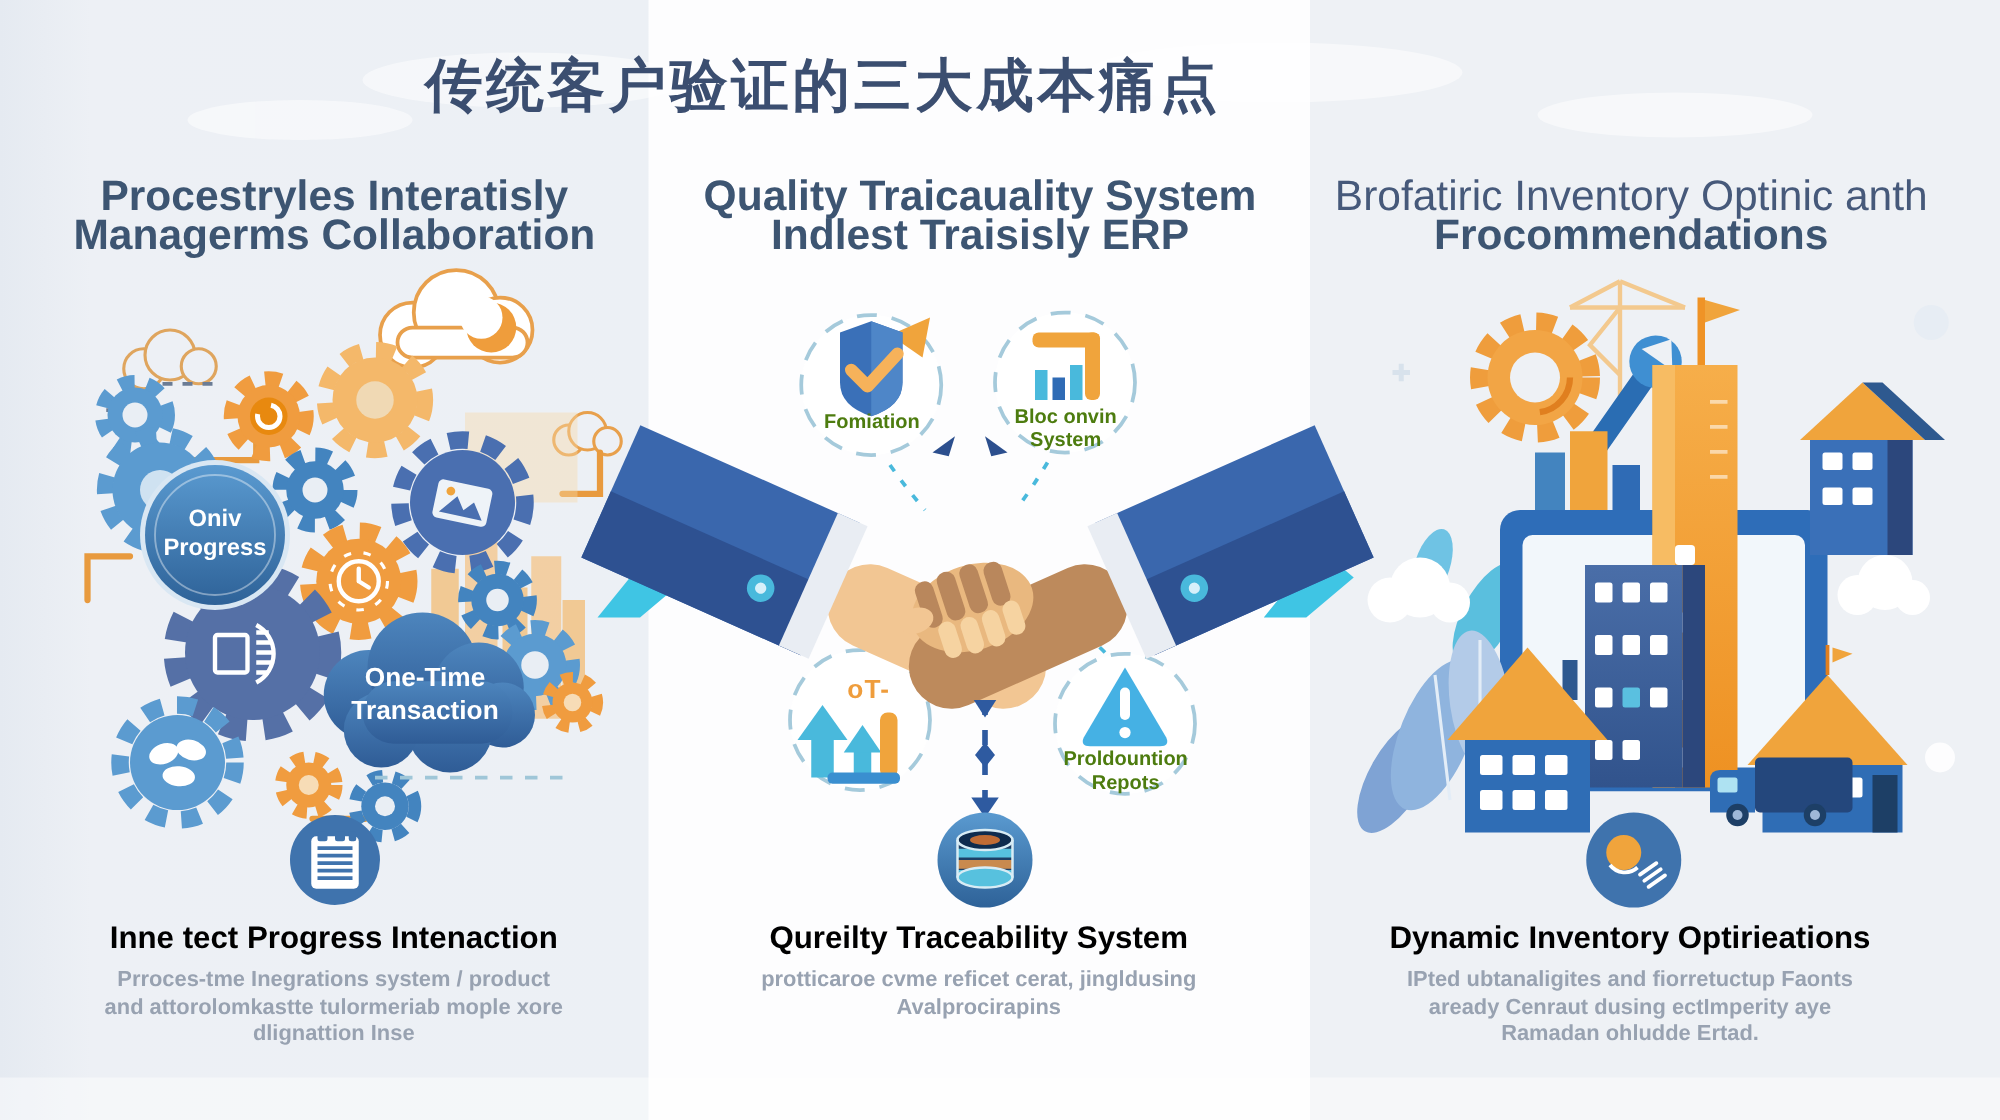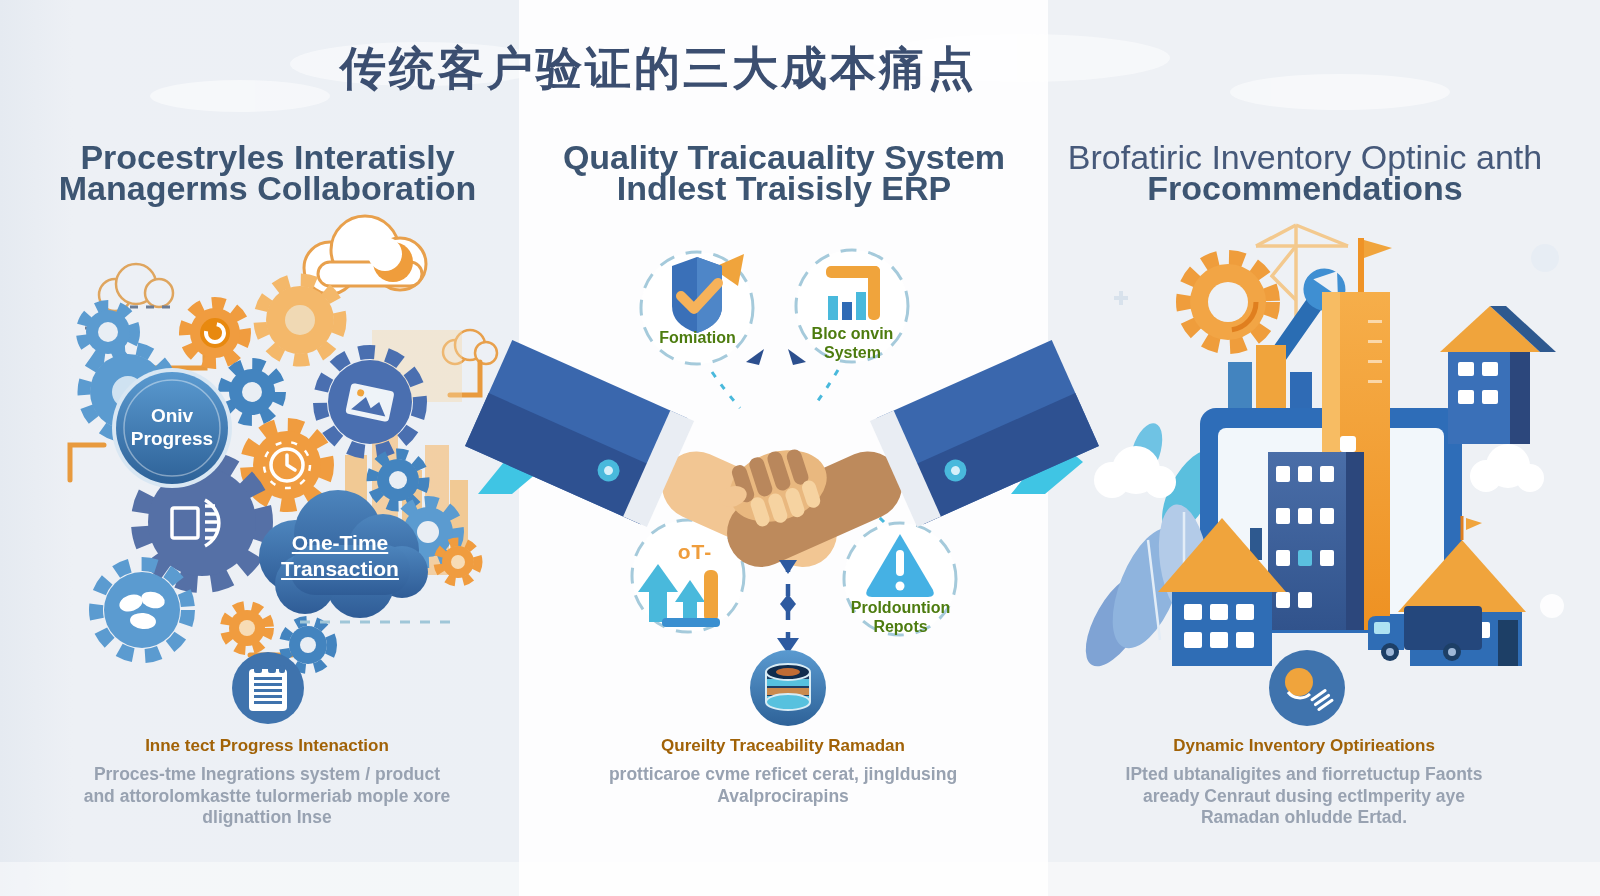--- a/index.html
+++ b/index.html
@@ -8,24 +8,24 @@
   .panel{position:absolute;top:0;height:896px;}
   .panel-left{left:0;width:519px;background:linear-gradient(90deg,#e5eaf1 0%,#edf0f5 14%,#ecf0f5 100%);}
   .panel-mid{left:519px;width:529px;background:#fdfdfe;}
   .panel-right{left:1048px;width:552px;background:#eef1f5;}
   .art{position:absolute;left:0;top:0;width:1600px;height:896px;pointer-events:none;}
   .txt{position:absolute;text-align:center;}
   .main-title{left:0;top:38px;width:1317px;font-size:46px;font-weight:700;color:#3b4e70;letter-spacing:3px;}
   .hdr{font-size:34px;font-weight:700;color:#3d5572;line-height:31px;}
   .hdr .light{font-weight:500;color:#46597a;}
   .bubble-circle{color:#ffffff;font-weight:600;font-size:19px;line-height:23px;}
-  .bubble-cloud{color:#ffffff;font-weight:600;font-size:21px;line-height:26px;text-decoration:underline;}
+  .bubble-cloud{color:#ffffff;font-weight:600;font-size:21px;line-height:26px;}
   .badge{font-size:16px;font-weight:600;color:#4d7c0f;line-height:19px;}
   .growth-txt{font-size:21px;font-weight:700;color:#ef9d3c;letter-spacing:1px;}
-  .cap-title{font-size:17px;font-weight:700;color:#a16207;margin-bottom:8px;}
+  .cap-title{font-size:25px;font-weight:700;color:#000000;margin-bottom:8px;}
   .cap-line{font-size:17.5px;font-weight:700;color:#98a2b1;line-height:21.5px;}
 </style>
 </head>
 <body>
 
 <div class="canvas">
 
   <div class="panel panel-left"></div>
   <div class="panel panel-mid"></div>
   <div class="panel panel-right"></div>
@@ -538,21 +538,21 @@
     <div>Repots</div>
   </div>
 
   <div class="txt" style="left:36px;top:736px;width:462px;">
     <div class="cap-title">Inne tect Progress Intenaction</div>
     <div class="cap-line">Prroces-tme Inegrations system / product</div>
     <div class="cap-line">and attorolomkastte tulormeriab mople xore</div>
     <div class="cap-line">dlignattion Inse</div>
   </div>
   <div class="txt" style="left:548px;top:736px;width:470px;">
-    <div class="cap-title">Qureilty Traceability Ramadan</div>
+    <div class="cap-title">Qureilty Traceability System</div>
     <div class="cap-line">protticaroe cvme reficet cerat, jingldusing</div>
     <div class="cap-line">Avalprocirapins</div>
   </div>
   <div class="txt" style="left:1068px;top:736px;width:472px;">
     <div class="cap-title">Dynamic Inventory Optirieations</div>
     <div class="cap-line">IPted ubtanaligites and fiorretuctup Faonts</div>
     <div class="cap-line">aready Cenraut dusing ectImperity aye</div>
     <div class="cap-line">Ramadan ohludde Ertad.</div>
   </div>
 

